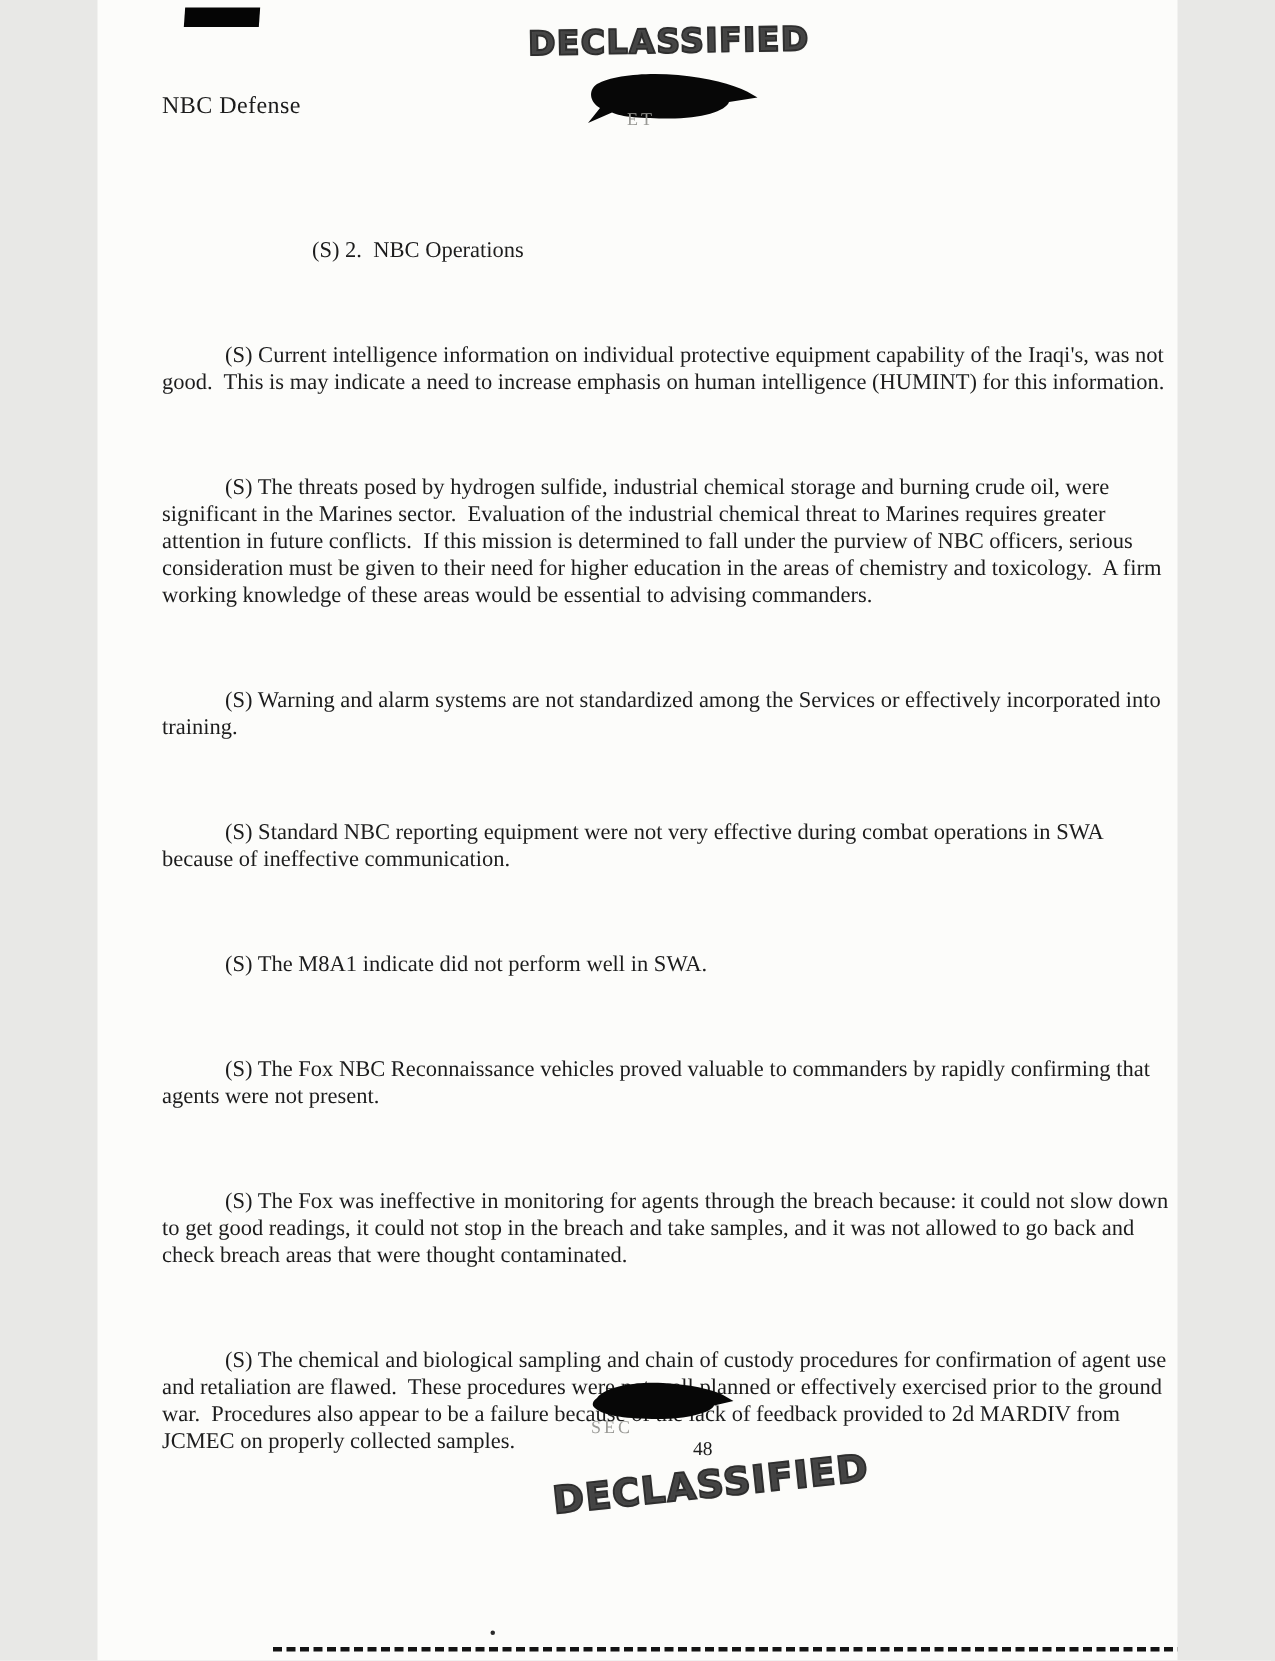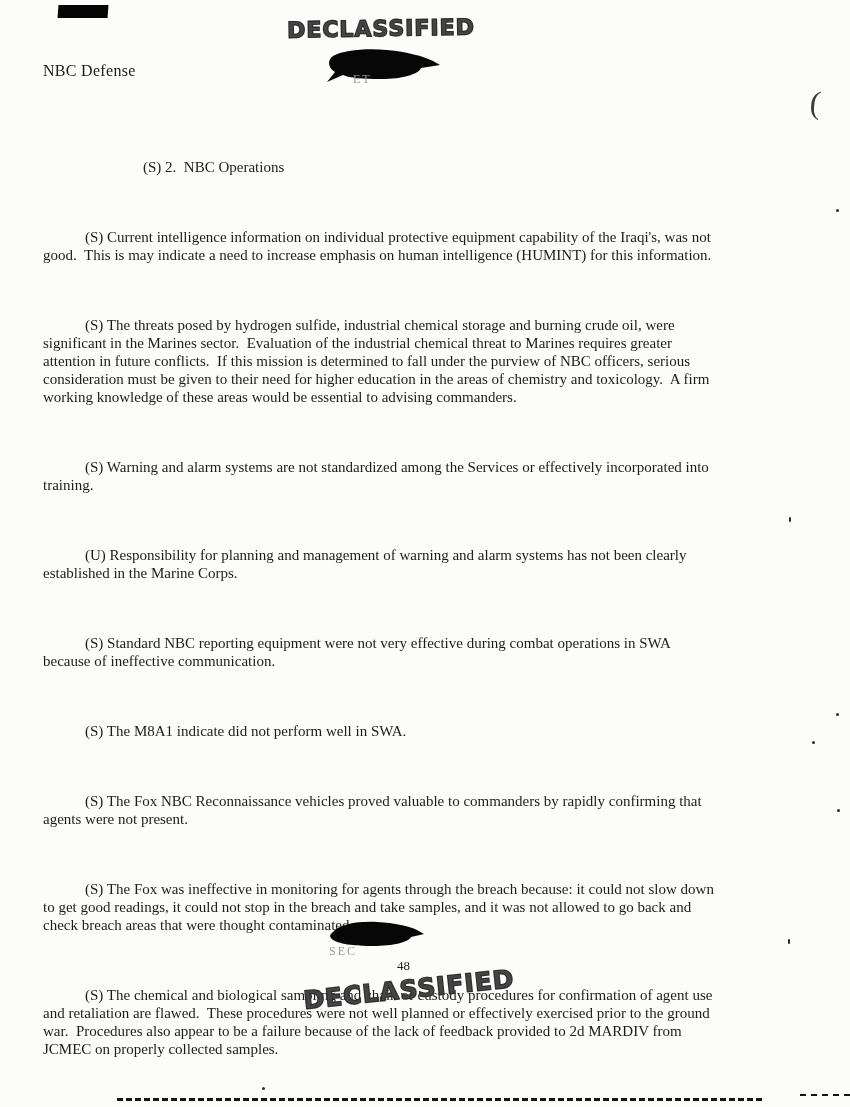--- a/index.html
+++ b/index.html
@@ -2,21 +2,21 @@
 <html><head>
 <meta charset="utf-8">
 <style>
   html, body {
     margin: 0;
     padding: 0;
     background: #e8e8e6;
   }
   .page {
     position: relative;
-    width: 850px;
+    width: 720px;
     height: 1107px;
     margin: 0 auto;
     background: #fcfcfa;
     overflow: hidden;
     font-family: "Liberation Serif", serif;
     color: #1c1c1c;
   }
 
   
   .top-left-bar {
@@ -164,21 +164,20 @@
     </svg>
   </div>
 
   <div class="hand-paren">(</div>
 
   <main class="body-text">
     <p class="para heading">(S) 2.  NBC Operations</p>
     <p class="para">(S) Current intelligence information on individual protective equipment capability of the Iraqi's, was not good.  This is may indicate a need to increase emphasis on human intelligence (HUMINT) for this information.</p>
     <p class="para">(S) The threats posed by hydrogen sulfide, industrial chemical storage and burning crude oil, were significant in the Marines sector.  Evaluation of the industrial chemical threat to Marines requires greater attention in future conflicts.  If this mission is determined to fall under the purview of NBC officers, serious consideration must be given to their need for higher education in the areas of chemistry and toxicology.  A firm working knowledge of these areas would be essential to advising commanders.</p>
     <p class="para">(S) Warning and alarm systems are not standardized among the Services or effectively incorporated into training.</p>
-    <p class="para">(U) Responsibility for planning and management of warning and alarm systems has not been clearly established in the Marine Corps.</p>
     <p class="para">(S) Standard NBC reporting equipment were not very effective during combat operations in SWA because of ineffective communication.</p>
     <p class="para">(S) The M8A1 indicate did not perform well in SWA.</p>
     <p class="para">(S) The Fox NBC Reconnaissance vehicles proved valuable to commanders by rapidly confirming that agents were not present.</p>
     <p class="para">(S) The Fox was ineffective in monitoring for agents through the breach because: it could not slow down to get good readings, it could not stop in the breach and take samples, and it was not allowed to go back and check breach areas that were thought contaminated.</p>
     <p class="para">(S) The chemical and biological sampling and chain of custody procedures for confirmation of agent use and retaliation are flawed.  These procedures were not well planned or effectively exercised prior to the ground war.  Procedures also appear to be a failure because of the lack of feedback provided to 2d MARDIV from JCMEC on properly collected samples.</p>
   </main>
 
   <div class="redaction redaction-bottom">
     <span class="peek peek-bottom">SEC</span>
     <svg width="100" height="30" viewBox="0 0 100 30">

